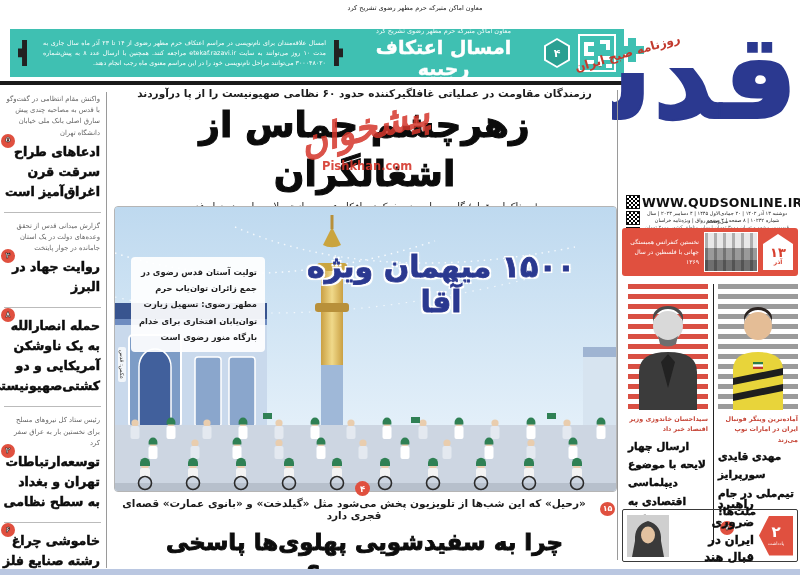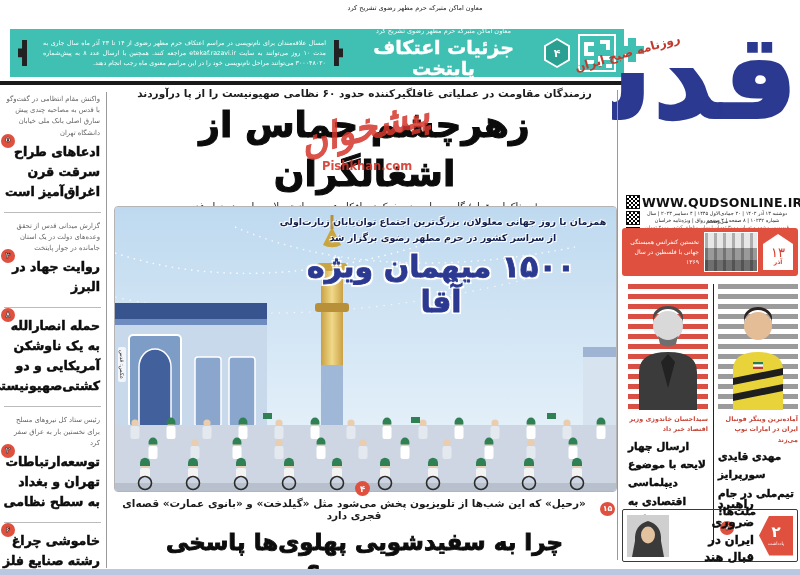--- a/index.html
+++ b/index.html
@@ -93,21 +93,21 @@
          -webkit-text-stroke:.5px #0d0d0d;line-height:1.6;text-align:right;}
   .lnum{position:absolute;left:-1px;top:-8px;width:14px;height:14px;font-size:8px;}
   .lrule{border:0;border-top:1px solid #bbb;margin:6px 2px;}
 
   
   .calbox{left:622px;top:228px;width:176px;height:48px;background:#e0503f;border-radius:3px;
           display:flex;align-items:center;gap:5px;padding:4px 5px;box-sizing:border-box;color:#fff;}
   .calbadge{flex:0 0 30px;width:30px;height:36px;background:#fff;color:#d8402f;
             clip-path:polygon(50% 0,100% 28%,100% 100%,0 100%,0 28%);
             display:flex;flex-direction:column;align-items:center;justify-content:center;line-height:1;}
-  .calday{font-size:13px;font-weight:normal;margin-top:6px;}
+  .calday{font-size:13px;font-weight:bold;margin-top:6px;}
   .calmonth{font-size:6px;font-weight:bold;}
   .calphoto{flex:0 0 52px;width:52px;height:38px;border:1px solid #fff;
             background:linear-gradient(180deg,#e8e8e8 0 40%,#9a9a9a 40% 70%,#6f6f6f 70% 100%);
             background-blend-mode:multiply;position:relative;overflow:hidden;}
   .calphoto::after{content:"";position:absolute;inset:0;
             background:repeating-linear-gradient(90deg,rgba(0,0,0,.25) 0 3px,transparent 3px 9px);}
   .calcap{flex:1;font-size:6px;line-height:1.7;text-align:right;}
 
   .cards{left:622px;top:284px;width:176px;display:flex;gap:0;}
   .card{width:85px;box-sizing:border-box;}
@@ -150,21 +150,21 @@
         <rect x="1" y="1" width="36" height="36" fill="none" stroke="#fff" stroke-width="2"></rect>
         <path d="M6 8h10v4H10v6h6v4H6zM22 6h10v10h-4v-6h-6zM8 26h8v4H8zM20 22h12v4h-8v6h-4zM28 30h6v4h-6z" fill="#fff"></path>
       </svg>
     </span>
     <span class="hexwrap">
       <span class="hex"></span>
       <span class="hex-in">۴</span>
     </span>
     <span class="banner-titles">
       <span class="banner-kicker" style="display:block">معاون اماکن متبرکه حرم مطهر رضوی تشریح کرد</span>
-      <span class="banner-title" style="display:block">جزئیات اعتکاف پایتخت</span>
+      <span class="banner-title" style="display:block">امسال اعتکاف رجبیه</span>
     </span>
     <span class="pixarrow"></span>
     <span class="banner-note">امسال علاقه‌مندان برای نام‌نویسی در مراسم اعتکاف حرم مطهر رضوی از ۱۴ تا ۲۳ آذر ماه سال جاری به مدت ۱۰ روز می‌توانند به سایت etekaf.razavi.ir مراجعه کنند. همچنین با ارسال عدد ۸ به پیش‌شماره ۳۰۰۰۴۸۰۲۰ می‌توانند مراحل نام‌نویسی خود را در این مراسم معنوی ماه رجب انجام دهند.</span>
     <span class="pixarrow" style="transform:scaleX(-1)"></span>
   </div>
   <div class="abs tealplus"></div>
   <div class="abs black-rule"></div>
 
   <div class="abs qods-logo">
     <span class="qods-text">قدس</span>
@@ -279,22 +279,22 @@
         <use href="#wc" x="222" y="272"></use>
         <use href="#wc" x="270" y="272"></use>
         <use href="#wc" x="318" y="272"></use>
         <use href="#wc" x="366" y="272"></use>
         <use href="#wc" x="414" y="272"></use>
         <use href="#wc" x="462" y="272"></use>
       <rect x="148" y="206" width="9" height="6" fill="#2f8054"></rect>
         <rect x="296" y="210" width="9" height="6" fill="#2f8054"></rect>
         <rect x="432" y="206" width="9" height="6" fill="#2f8054"></rect>
     </svg>
-    <div class="abs ph-kicker">همزمان با روز جهانی معلولان، بزرگ‌ترین اجتماع توان‌یابان زیارت‌اولی از سراسر کشور در حرم مطهر رضوی برگزار شد</div>
     <div class="abs ph-title">۱۵۰۰ میهمان ویژه آقا</div>
+    <div class="abs ph-side">تولیت آستان قدس رضوی در جمع زائران توان‌یاب حرم مطهر رضوی: تسهیل زیارت توان‌یابان افتخاری برای خدام بارگاه منور رضوی است</div>
     <div class="abs ph-credit">عکس: قدس</div>
   </div>
   <span class="pnum abs ph-num">۴</span>
 
   <div class="abs bottom-story">
     <div class="bs-kickrow">
       <span class="pnum" style="width:14px;height:14px;font-size:8px">۱۵</span>
       <span class="bs-kicker">«رحیل» که این شب‌ها از تلویزیون پخش می‌شود مثل «گیلدخت» و «بانوی عمارت» قصه‌ای قجری دارد</span>
     </div>
     <div class="bs-headline">چرا به سفیدشویی پهلوی‌ها پاسخی نمی‌دهیم؟</div>

